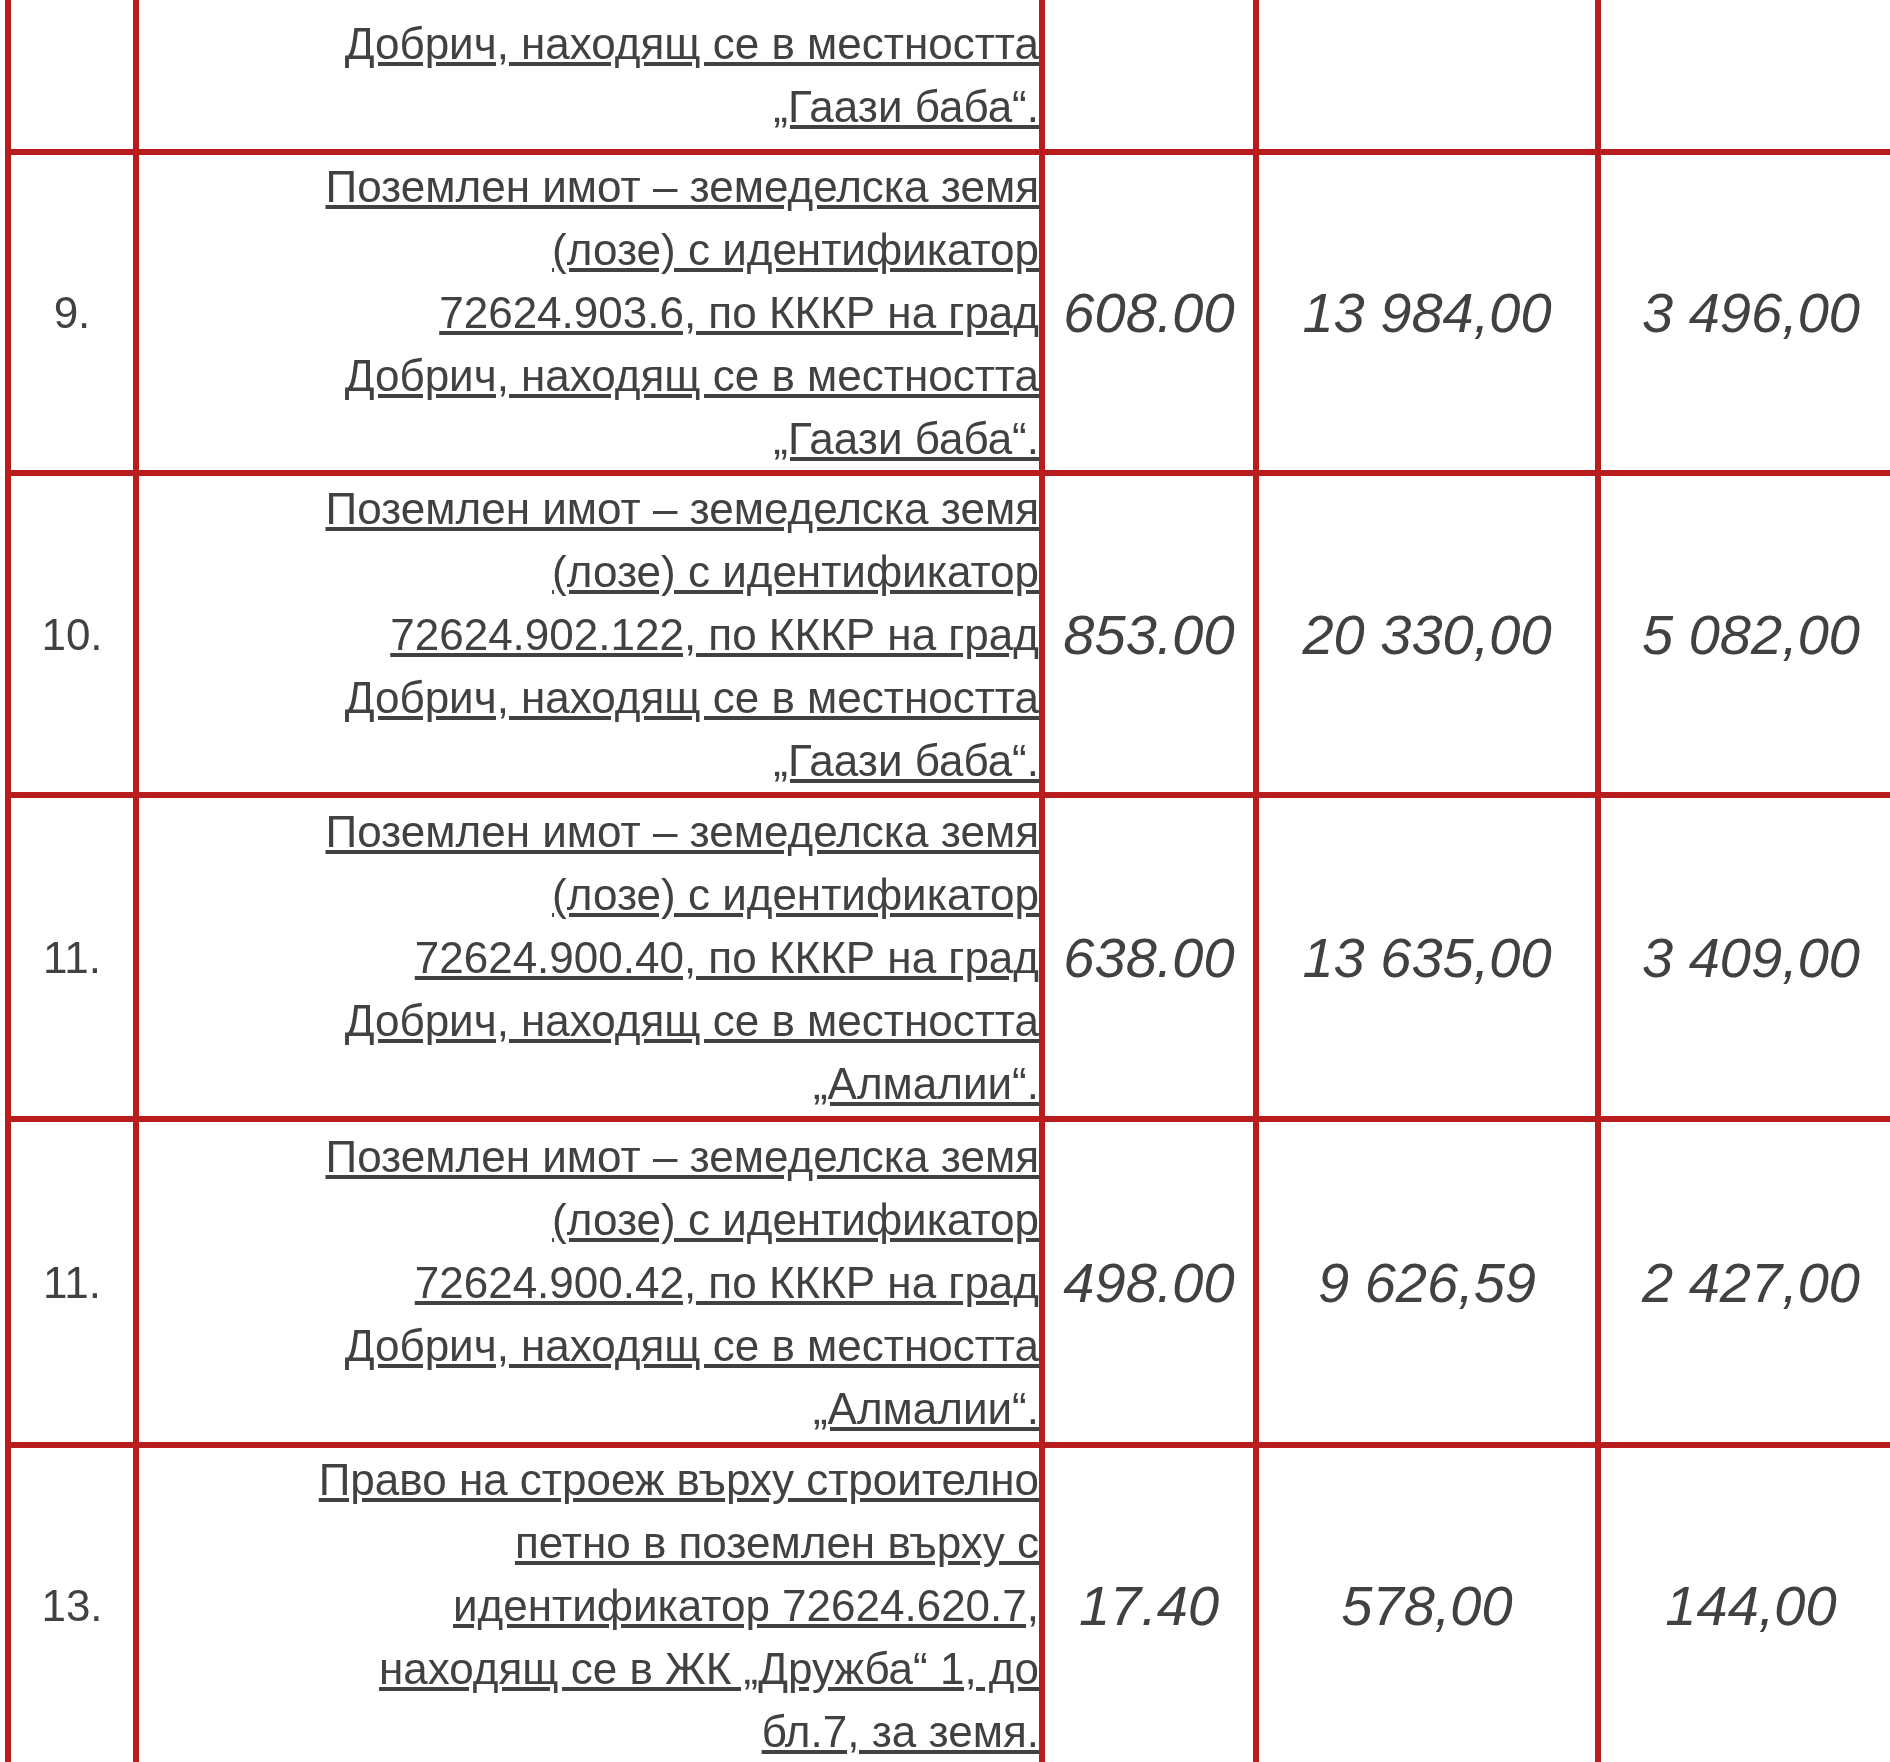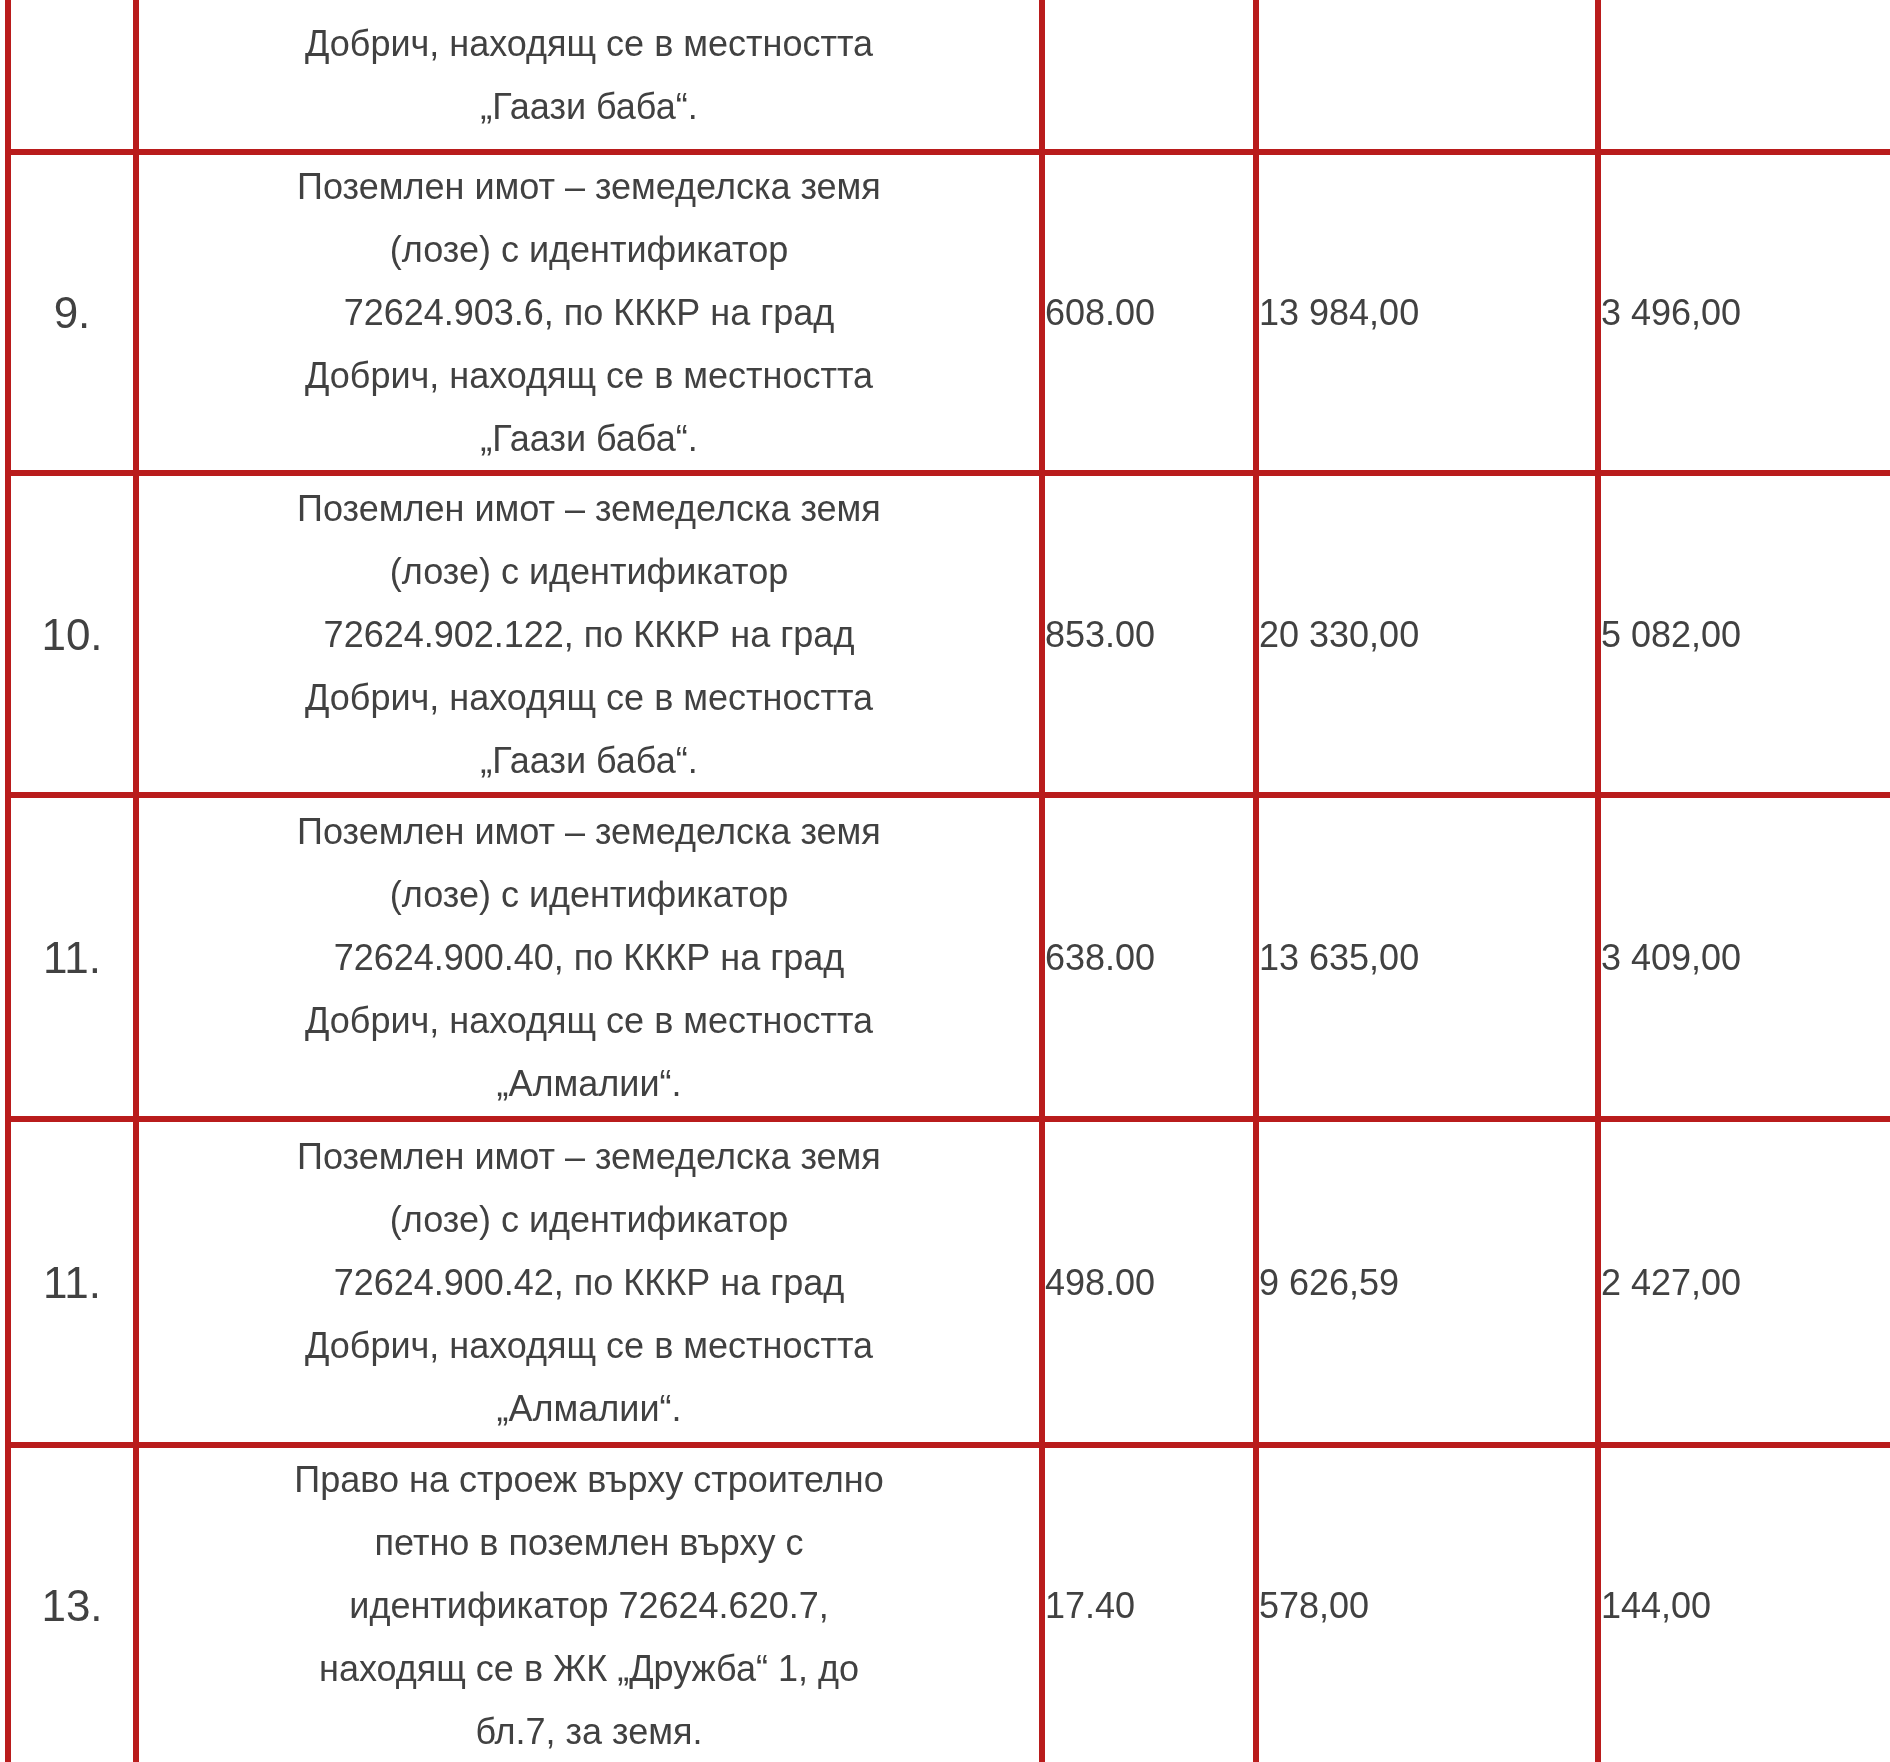--- a/index.html
+++ b/index.html
@@ -33,28 +33,30 @@
   td.c-last { border-right: none; }
   tr.row-last td { border-bottom-width: 8px; }
 
   td.c-num {
     text-align: center;
     font-size: 44px;
     line-height: 63px;
   }
   td.c-desc {
     padding: 2px 18px 2px 15px;
-    font-size: 36px;
+    font-size: 44px;
     line-height: 63px;
-    text-align: center;
+    text-align: right;
+    text-decoration: underline;
   }
   td.c-val {
-    text-align: left;
-    font-size: 36px;
+    text-align: center;
+    font-size: 56px;
     line-height: 63px;
+    font-style: italic;
   }
   .desc-line { white-space: nowrap; }
 </style>
 </head>
 <body>
 
 <table class="doc-table">
   <colgroup>
     <col style="width:128px">
     <col style="width:906px">

